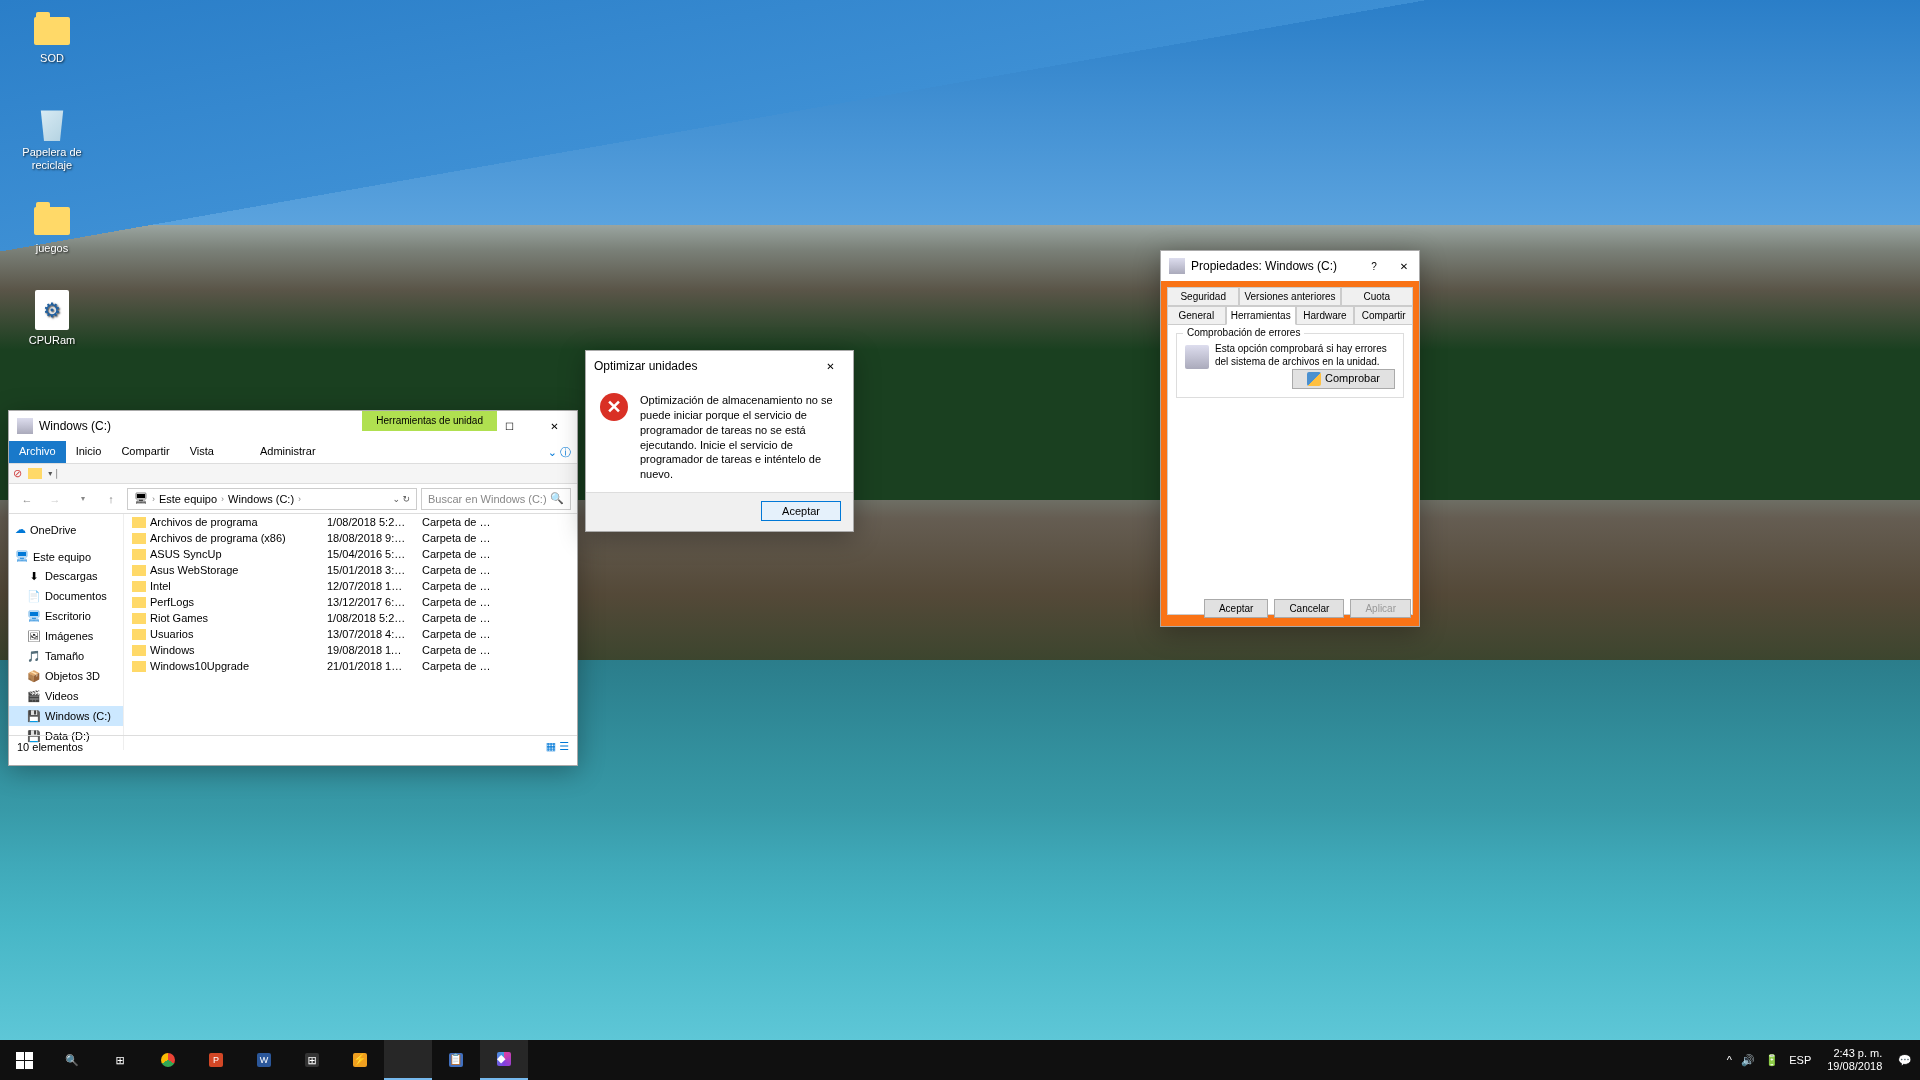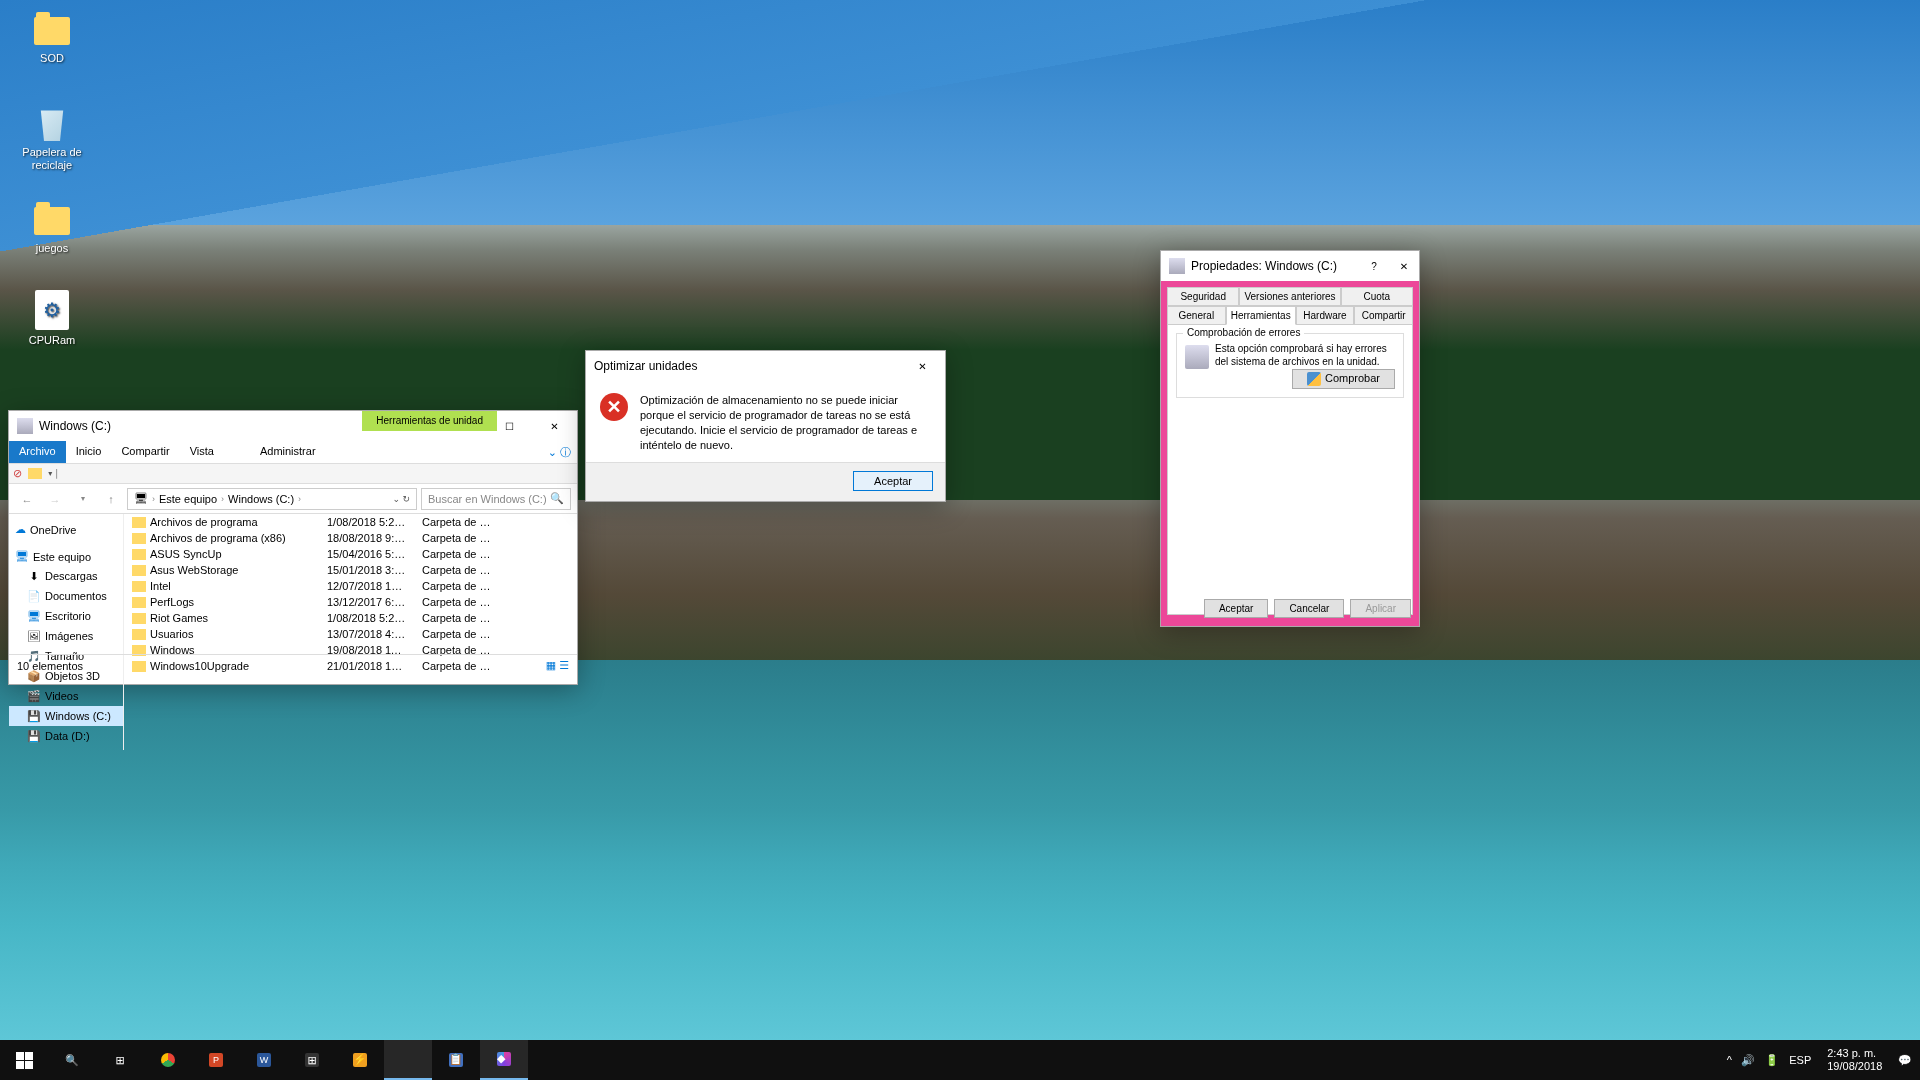--- a/index.html
+++ b/index.html
@@ -13,21 +13,21 @@
 .folder-ico{width:36px;height:28px;background:#ffd968;border-radius:2px;position:relative;margin-top:6px}
 .folder-ico::before{content:'';position:absolute;top:-5px;left:2px;width:14px;height:6px;background:#ffd968;border-radius:2px 2px 0 0}
 .recycle-ico{width:32px;height:38px;background:linear-gradient(135deg,#e0f0f8,#b0d0e0);clip-path:polygon(15% 20%,85% 20%,75% 100%,25% 100%);position:relative}
 .window{position:absolute;background:#fff;border:1px solid #aaa;box-shadow:0 5px 25px rgba(0,0,0,0.3)}
 .titlebar{height:30px;display:flex;align-items:center;padding:0 8px;background:#fff}
 .titlebar .title-icon{width:16px;height:16px;margin-right:6px;background:#4a90d0;display:inline-block}
 .titlebar .title-text{flex:1;font-size:12px}
 .win-controls{display:flex;margin-right:-8px}
 .win-controls span{width:45px;height:30px;display:flex;align-items:center;justify-content:center;cursor:pointer;font-size:10px}
 
-#explorer{left:8px;top:410px;width:570px;height:275px}
+#explorer{left:8px;top:410px;width:570px;height:356px}
 #explorer .ribbon-tabs{display:flex;background:#fff;height:23px;border-bottom:1px solid #ddd}
 #explorer .ribbon-tabs .tab{padding:4px 10px;font-size:11px;cursor:pointer}
 #explorer .ribbon-tabs .tab.file{background:#1979ca;color:#fff}
 #explorer .toolbar{height:20px;background:#f5f5f5;display:flex;align-items:center;padding:0 4px;gap:6px;border-bottom:1px solid #ddd}
 #explorer .nav-row{height:30px;display:flex;align-items:center;padding:0 6px;gap:4px;border-bottom:1px solid #ddd}
 #explorer .nav-row .nav-btn{width:24px;text-align:center;color:#888;cursor:pointer}
 #explorer .breadcrumb{flex:1;height:22px;border:1px solid #ccc;display:flex;align-items:center;padding:0 6px;gap:4px;font-size:11px}
 #explorer .breadcrumb .crumb{cursor:pointer}
 #explorer .breadcrumb .sep{color:#888;font-size:9px}
 #explorer .search{width:150px;height:22px;border:1px solid #ccc;display:flex;align-items:center;padding:0 6px;color:#888}
@@ -42,29 +42,29 @@
 #explorer .file-list .headers div{font-size:11px;color:#555;padding:0 8px}
 #explorer .file-list .row{display:flex;padding:2px 0;cursor:pointer;font-size:11px}
 #explorer .file-list .row div{padding:0 8px;white-space:nowrap;overflow:hidden;text-overflow:ellipsis}
 #explorer .col-name{width:195px;display:flex;align-items:center;gap:4px}
 #explorer .col-date{width:95px}
 #explorer .col-type{width:90px}
 #explorer .col-size{width:60px}
 #explorer .mini-folder{width:14px;height:11px;background:#ffd968;display:inline-block;flex-shrink:0}
 #explorer .status{position:absolute;bottom:8px;left:0;right:0;height:22px;border-top:1px solid #ddd;display:flex;align-items:center;padding:0 8px;font-size:11px;justify-content:space-between}
 
-#error-dialog{left:585px;top:350px;width:361px;background:#fff}
+#error-dialog{left:585px;top:350px;width:269px;background:#fff}
 #error-dialog .titlebar{background:#fff;border-bottom:none}
 #error-dialog .content{padding:12px 14px 10px;display:flex;gap:12px}
 #error-dialog .err-icon{width:28px;height:28px;border-radius:50%;background:#d93025;color:#fff;display:flex;align-items:center;justify-content:center;font-size:18px;font-weight:bold;flex-shrink:0}
 #error-dialog .msg{font-size:11px;line-height:1.35}
 #error-dialog .buttons{padding:8px 12px 10px;text-align:right;background:#f0f0f0;border-top:1px solid #ddd}
 #error-dialog .buttons button{padding:3px 20px;border:1px solid #0078d7;background:#e5f1fb;cursor:pointer;font-size:11px}
 
-#properties{left:1160px;top:250px;width:260px;height:377px;background:#ec4899}
+#properties{left:1160px;top:250px;width:260px;height:377px;background:#f97316}
 #properties .titlebar{background:#fff}
 #properties .tabs-area{padding:6px 6px 0}
 #properties .tab-row{display:flex}
 #properties .tab-row .ptab{flex:1;text-align:center;padding:3px 4px;border:1px solid #ccc;background:#f0f0f0;font-size:10px;cursor:pointer;white-space:nowrap}
 #properties .tab-row .ptab.active{background:#fff;border-bottom:1px solid #fff}
 #properties .panel{background:#fff;border:1px solid #ccc;border-top:none;margin:0 6px;padding:8px;height:290px}
 #properties .group-box{border:1px solid #ddd;padding:8px;margin-bottom:8px;position:relative}
 #properties .group-title{position:absolute;top:-7px;left:6px;background:#fff;padding:0 4px;font-size:10px}
 #properties .group-content{display:flex;gap:6px;align-items:flex-start}
 #properties .group-content .desc{font-size:10px;line-height:1.3;flex:1}
@@ -72,21 +72,21 @@
 #properties .btn-row{text-align:right;}
 #properties .btn-row button{padding:2px 14px;border:1px solid #aaa;background:#e1e1e1;font-size:10px;cursor:pointer}
 #properties .dlg-buttons{position:absolute;bottom:8px;right:8px;display:flex;gap:6px}
 #properties .dlg-buttons button{padding:3px 14px;border:1px solid #aaa;background:#e1e1e1;font-size:10px;cursor:pointer}
 #properties .dlg-buttons button:disabled{color:#999}
 
 .taskbar{position:absolute;bottom:0;left:0;right:0;height:40px;background:#101010;display:flex;align-items:center;color:#fff}
 .taskbar .tb-item{width:48px;height:40px;display:flex;align-items:center;justify-content:center;cursor:pointer}
 .taskbar .tb-item.active{border-bottom:2px solid #76b9ed;background:#272727}
 .taskbar .tray{margin-left:auto;display:flex;align-items:center;gap:10px;padding:0 8px}
-.taskbar .tray .clock{font-size:11px;line-height:1.2;padding:0 6px}
+.taskbar .tray .clock{text-align:right;font-size:11px;line-height:1.2;padding:0 6px}
 .win-logo{display:grid;grid-template-columns:8px 8px;grid-template-rows:8px 8px;gap:1px}
 .win-logo span{background:#fff}
 .shield-icon{width:14px;height:14px;background:linear-gradient(135deg,#4a90d0 50%,#ffc040 50%);display:inline-block;border-radius:2px;margin-right:4px;vertical-align:middle}
 .drive-icon-sm{width:24px;height:16px;background:linear-gradient(#dde,#aab);border-radius:2px;margin-top:3px}
 .defrag-icon{width:24px;height:24px;background:conic-gradient(#e04040 0 90deg,#40a0e0 90deg 180deg,#40c060 180deg 270deg,#f0c040 270deg 360deg);border-radius:3px}
 .sq{width:14px;height:14px;display:inline-block;border-radius:2px}
 </style>
 </head>
 <body>
 

